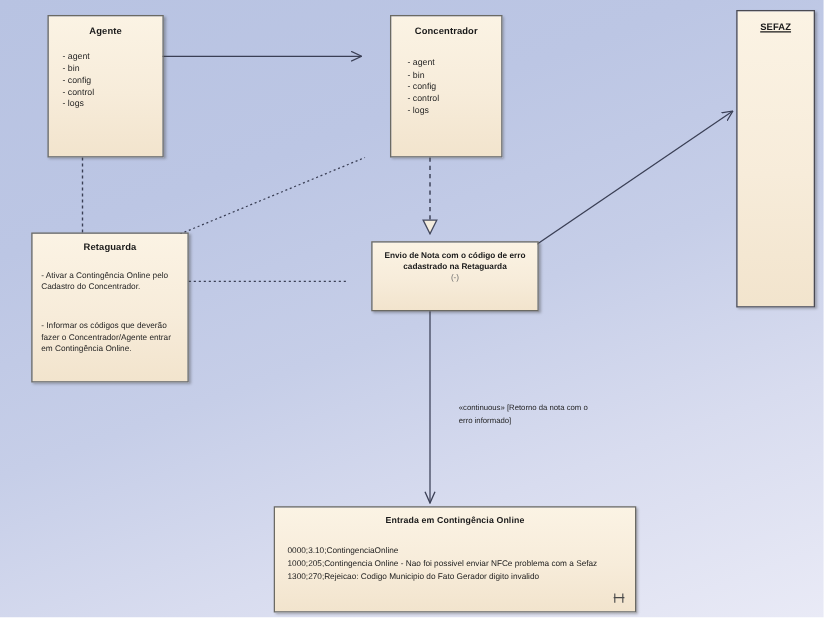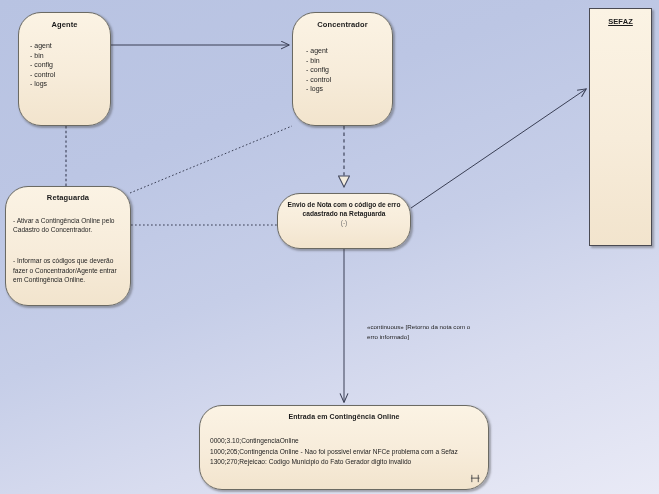--- a/index.html
+++ b/index.html
@@ -24,21 +24,21 @@
   }
 
   
   .node {
     position: absolute;
     background: linear-gradient(180deg, #fbf3e4 0%, #f7ecda 55%, #f2e4cd 100%);
     border: 1px solid #6b6a63;
     box-shadow: 1.5px 1.5px 2px rgba(60,60,60,0.38);
     box-sizing: border-box;
   }
-  .node.rounded { border-radius: 23px; }
+  .node.rounded { border-radius: 0; margin-left: 20px; }
   .node.sharp { border-radius: 0; border: 1px solid #4a4a52; }
 
   .node-title {
     text-align: center;
     font-size: 7.5px;
     font-weight: bold;
     color: #1a1a1a;
     letter-spacing: .1px;
   }
   .node-title.underlined { text-decoration: underline; }
@@ -59,21 +59,21 @@
     color: #1c1c1c;
     line-height: 10.5px;
     white-space: pre;
   }
 
   
   #node-agente      { left: 18px;  top: 12px;  width: 93px;  height: 114px; }
   #node-agente .node-title { margin-top: 7px; }
   #node-agente .attr-list  { margin: 12px 0 0 11px; }
 
-  #node-concentrador { left: 292px; top: 12px; width: 101px; height: 114px; }
+  #node-concentrador { left: 292px; top: 12px; width: 90px; height: 114px; }
   #node-concentrador .node-title { margin-top: 7px; }
   #node-concentrador .attr-list  { margin: 17px 0 0 13px; }
 
   #node-sefaz { left: 589px; top: 8px; width: 63px; height: 238px; }
   #node-sefaz .node-title { margin-top: 8px; }
 
   #node-retaguarda { left: 5px; top: 186px; width: 126px; height: 120px; }
   #node-retaguarda .node-title { margin-top: 6px; }
   #node-retaguarda .para.p1 { margin: 14px 8px 0 7px; }
   #node-retaguarda .para.p2 { margin: 22px 8px 0 7px; }

